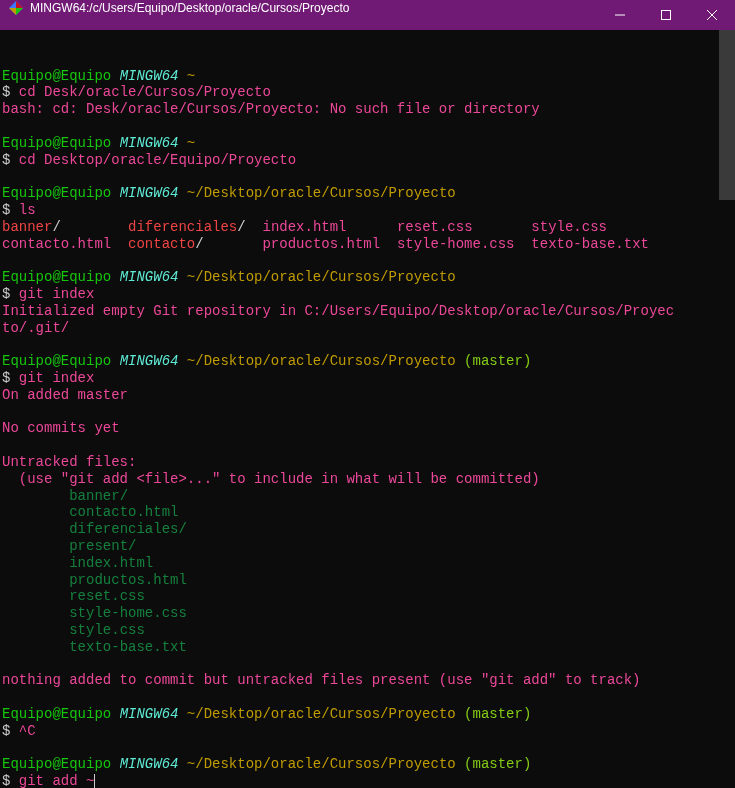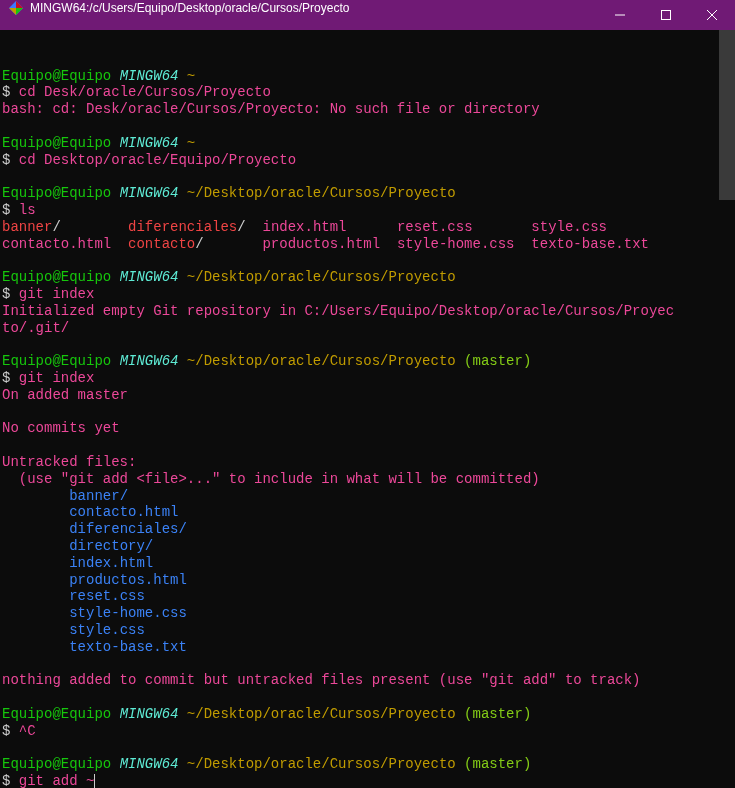--- a/index.html
+++ b/index.html
@@ -69,21 +69,21 @@
     top: 0;
     width: 16px;
     height: 170px;
     background: #3a3a3a;
   }
   .green { color: #16c60c; }
   .purple { color: #5eead4; font-style: italic; }
   .yellow { color: #c19c00; }
   .blue { color: #ef4444; }
   .cyan { color: #84cc16; text-align: center; }
-  .red { color: #3b82f6; }
+  .red { color: #15803d; }
   .white { color: #ec4899; }
   .cursor {
     display: inline-block;
     width: 1px;
     height: 15px;
     background: #cccccc;
     vertical-align: text-bottom;
   }
 </style>
 </head>
@@ -144,21 +144,21 @@
 $ <span class="white">git index</span>
 <span class="white">On added master</span>
 
 <span class="white">No commits yet</span>
 
 <span class="white">Untracked files:</span>
 <span class="white">  (use "git add &lt;file&gt;..." to include in what will be committed)</span>
         <span class="red">banner/</span>
         <span class="red">contacto.html</span>
         <span class="red">diferenciales/</span>
-        <span class="red">directory/</span>
+        <span class="red">present/</span>
         <span class="red">index.html</span>
         <span class="red">productos.html</span>
         <span class="red">reset.css</span>
         <span class="red">style-home.css</span>
         <span class="red">style.css</span>
         <span class="red">texto-base.txt</span>
 
 <span class="white">nothing added to commit but untracked files present (use "git add" to track)</span>
 
 <span class="green">Equipo@Equipo</span> <span class="purple">MINGW64</span> <span class="yellow">~/Desktop/oracle/Cursos/Proyecto</span> <span class="cyan">(master)</span>

